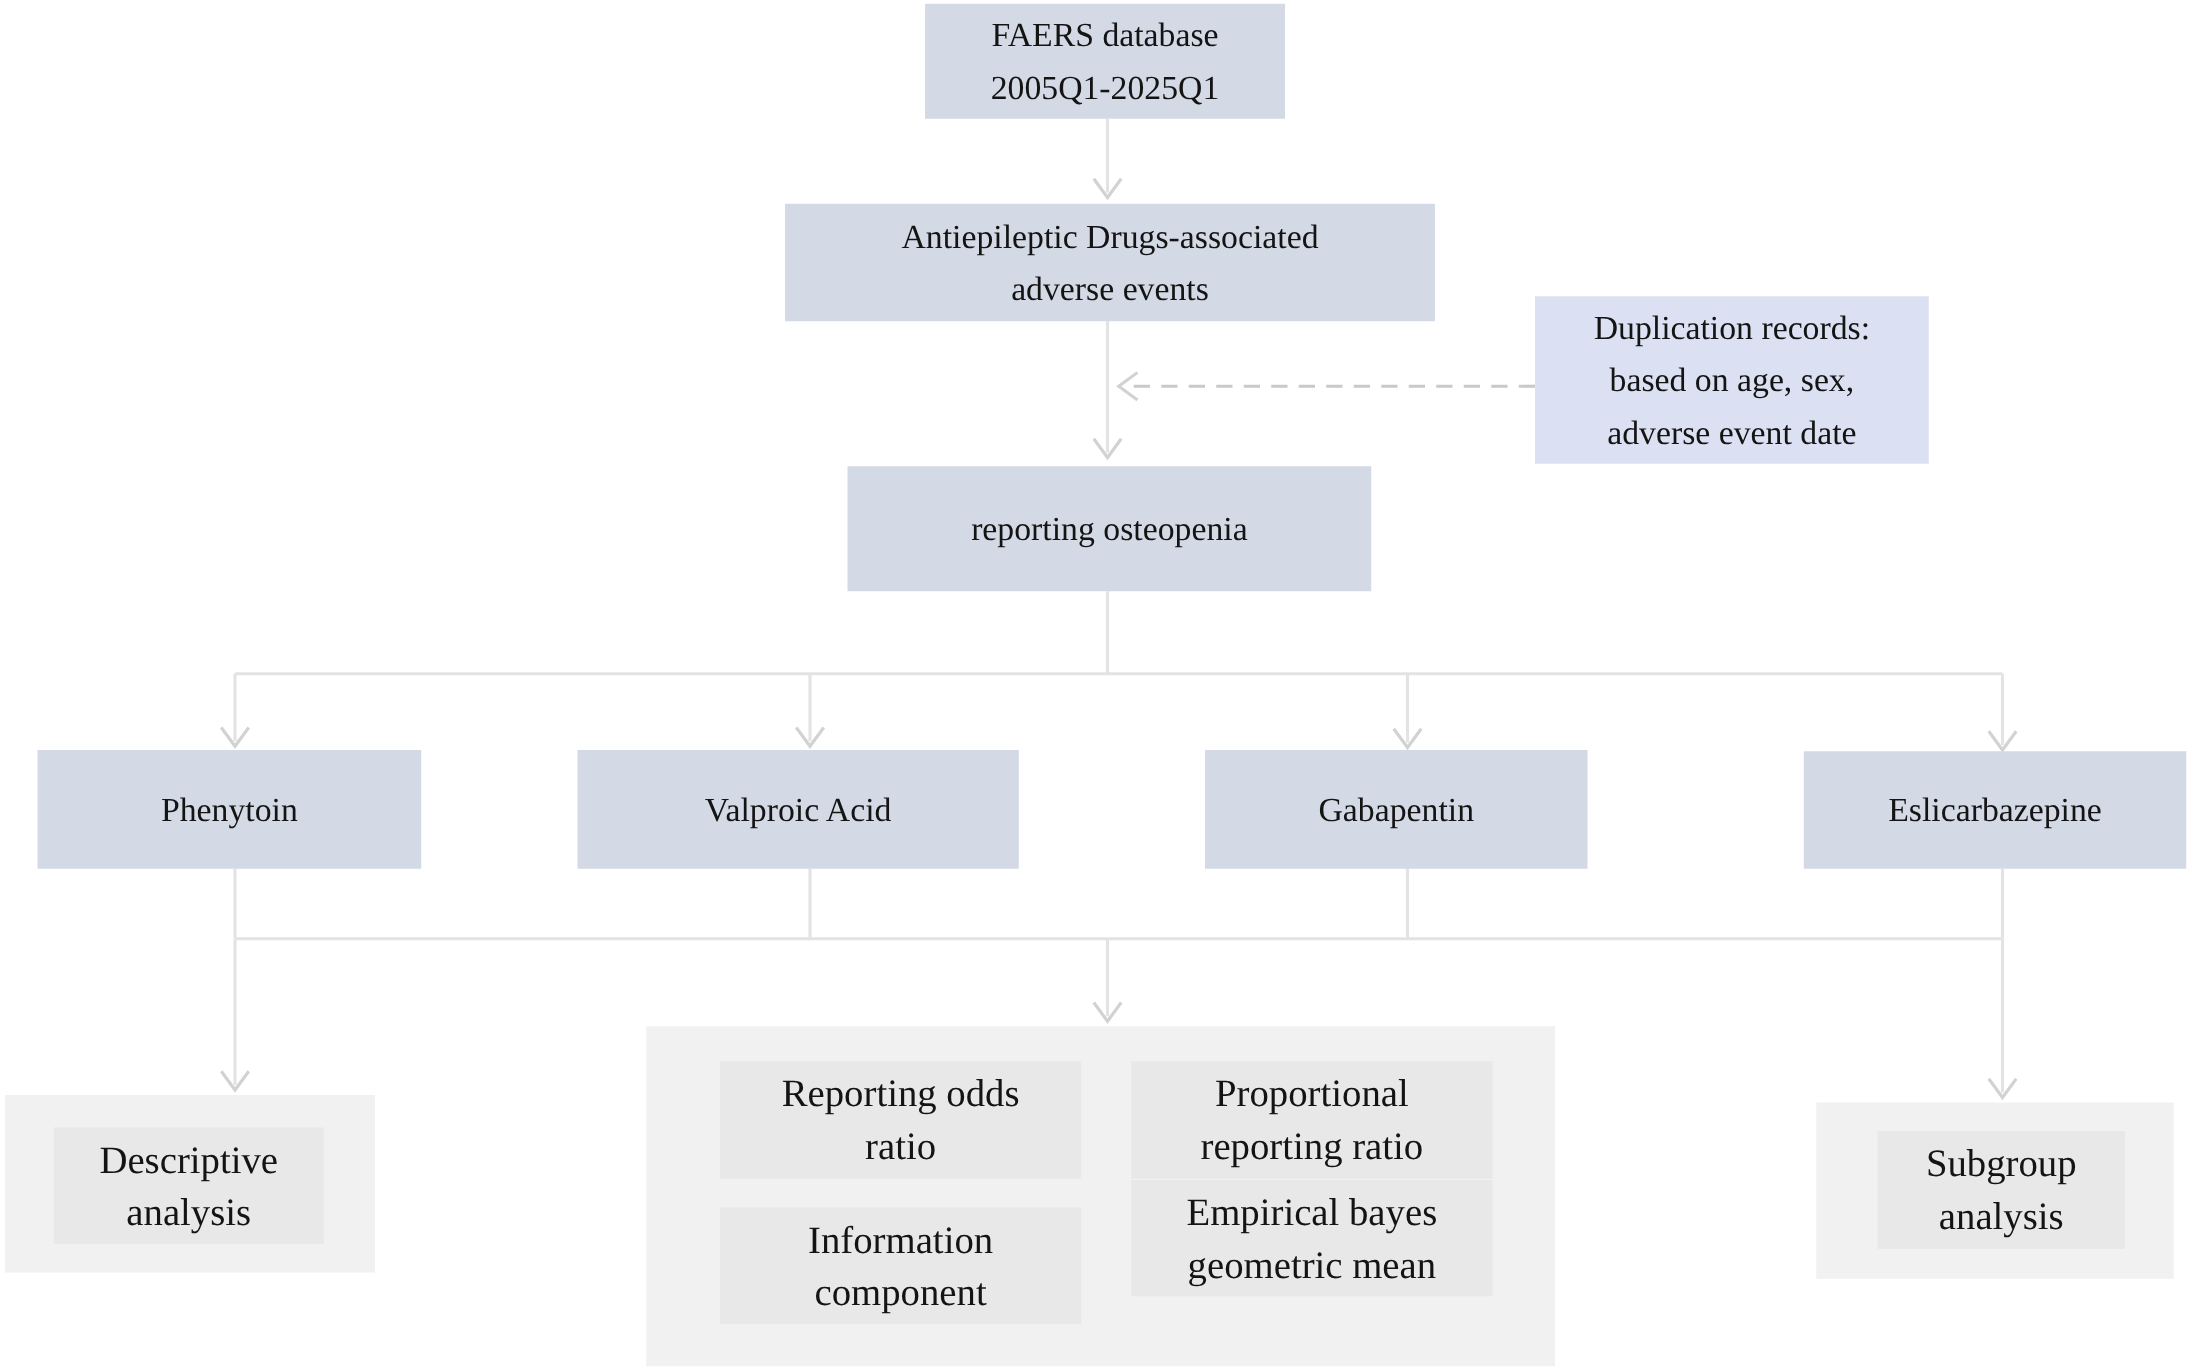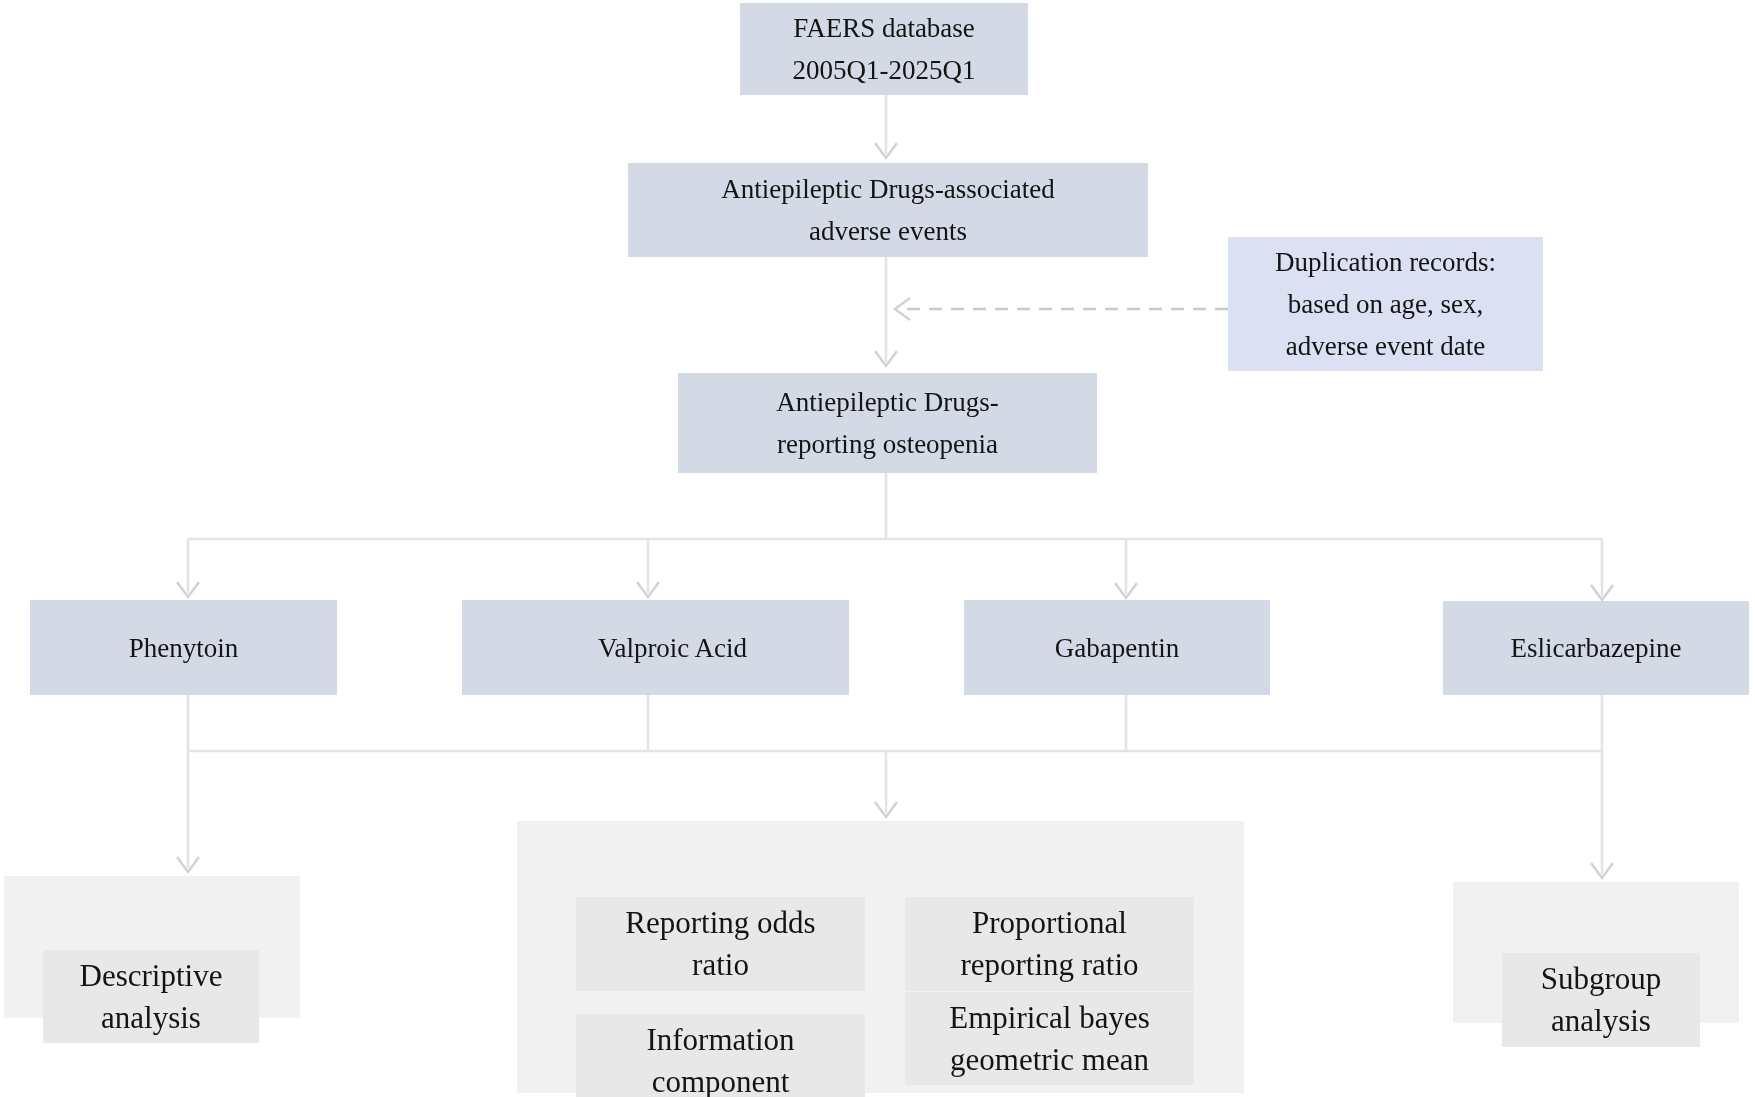--- a/index.html
+++ b/index.html
@@ -23,21 +23,20 @@
   .blue  { background:#d4dae5; }
   .note  { background:#dbe1f2; }
   .panel { position:absolute; background:#f1f1f1; }
   .sub {
     position:absolute; background:#e8e8e8;
     display:flex; flex-direction:column;
     align-items:center; justify-content:center;
     text-align:center;
     font-size:31px; line-height:42px;
     white-space:nowrap;
-    margin-top:48px;
   }
 </style>
 </head>
 <body>
 
 <div class="canvas">
 
   <svg class="connectors" viewBox="0 0 1755 1097" xmlns="http://www.w3.org/2000/svg">
     <g stroke="#e3e3e3" stroke-width="2.5" fill="none">
 
@@ -89,26 +88,25 @@
     <div>adverse events</div>
   </div>
 
   <div class="node note" style="left:1228px; top:237px; width:315px; height:134px;">
     <div>Duplication records:</div>
     <div>based on age, sex,</div>
     <div>adverse event date</div>
   </div>
 
   <div class="node blue" style="left:678px; top:373px; width:419px; height:100px;">
-    <div>Antiepileptic Drugs-</div>
     <div>reporting osteopenia</div>
   </div>
 
   <div class="node blue" style="left:30px; top:600px; width:307px; height:95px;">Phenytoin</div>
-  <div class="node blue" style="left:462px; top:600px; width:353px; height:95px;padding-left:34px;">Valproic Acid</div>
+  <div class="node blue" style="left:462px; top:600px; width:353px; height:95px;">Valproic Acid</div>
   <div class="node blue" style="left:1443px; top:601px; width:306px; height:94px;">Eslicarbazepine</div>
   <div class="node blue" style="left:964px; top:600px; width:306px; height:95px;">Gabapentin</div>
 
   <div class="panel" style="left:4px; top:876px; width:296px; height:142px;"></div>
   <div class="sub" style="left:43px; top:902px; width:216px; height:93px;font-family:Liberation Serif, serif;">
     <div>Descriptive</div>
     <div>analysis</div>
   </div>
 
   <div class="panel" style="left:517px; top:821px; width:727px; height:272px;"></div>

